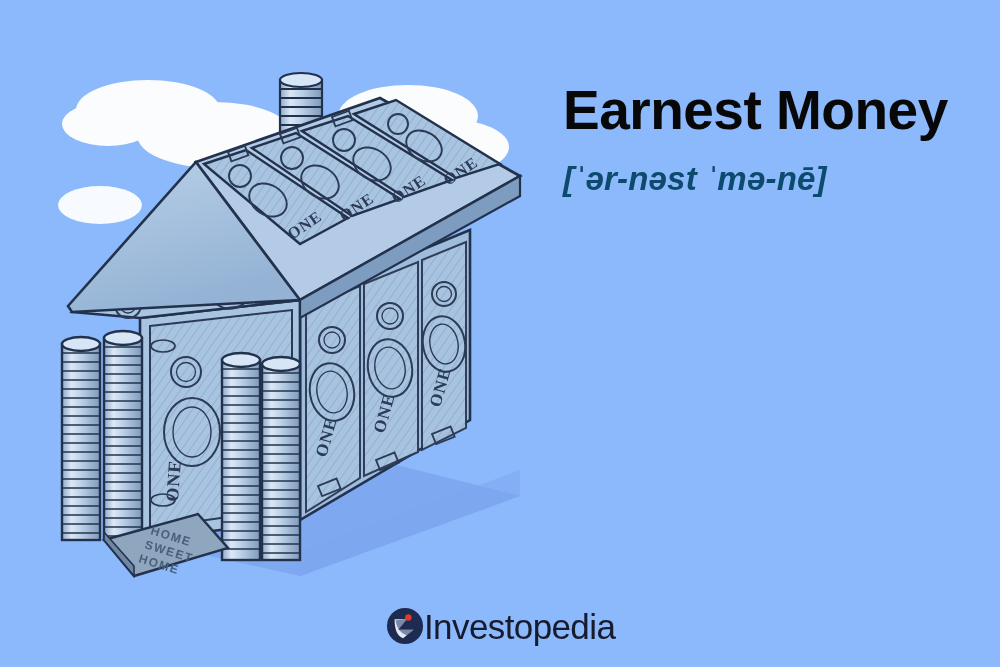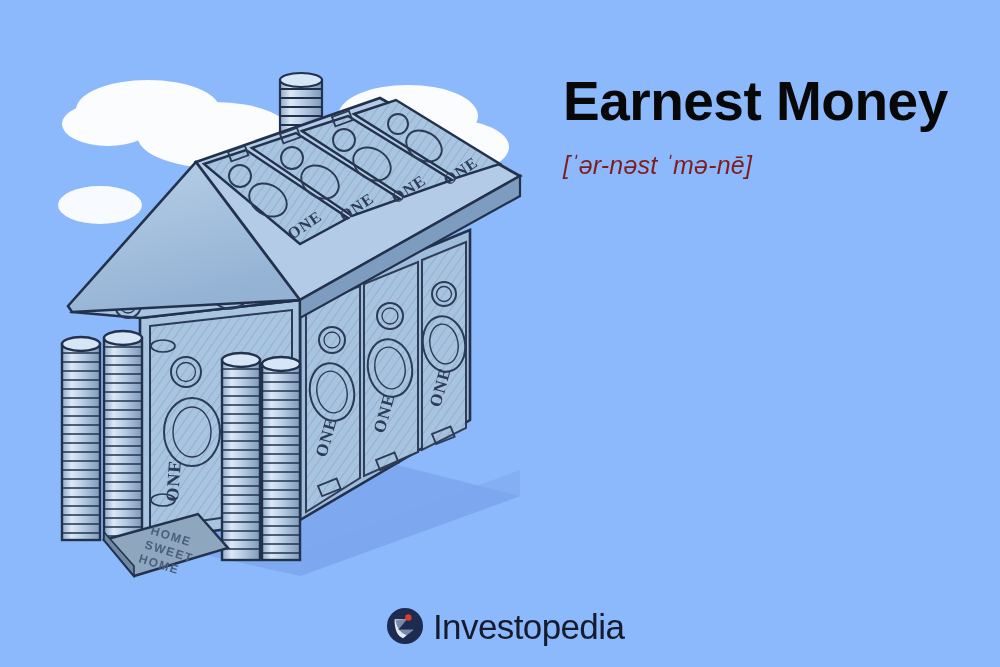--- a/index.html
+++ b/index.html
@@ -27,55 +27,55 @@
     top: 0;
     width: 540px;
     height: 600px;
   }
   #illustration svg { display: block; width: 100%; height: 100%; }
 
   
   #text-col {
     position: absolute;
     left: 563px;
-    top: 73px;
+    top: 82px;
     width: 410px;
   }
   #term-title {
     font-size: 55px;
     font-weight: bold;
     line-height: 1.05;
     color: #080808;
     letter-spacing: -0.5px;
     margin: 0;
     white-space: nowrap;
   }
   #pronunciation {
-    font-size: 25px;
+    font-size: 33px;
     font-style: italic;
-    color: #7f1d1d;
+    color: #0c4a6e;
     margin: 20px 0 0 0;
     letter-spacing: 0.2px;
+    font-weight: bold;
   }
   #definition {
     font-size: 33px;
     line-height: 1.33;
     color: #0d1220;
     margin: 26px 0 0 0;
     letter-spacing: -0.1px;
   }
 
   
   #logo {
     position: absolute;
     left: 386px;
     bottom: 22px;
     display: flex;
     align-items: center;
-    gap: 9px;
   }
   #logo-mark { width: 38px; height: 38px; display: block; }
   #logo-word {
     font-size: 35px;
     color: #161b2e;
     letter-spacing: -0.6px;
     line-height: 1;
   }
 </style>
 </head>

